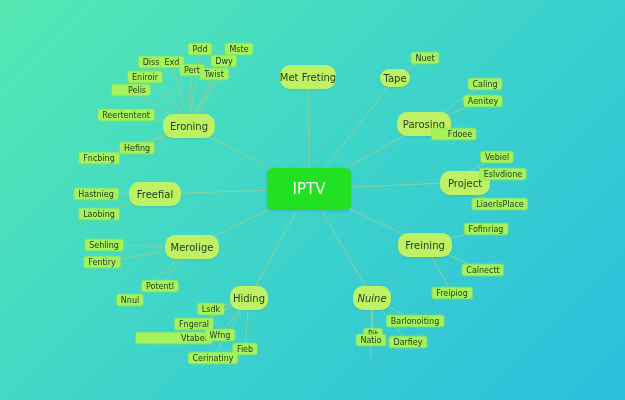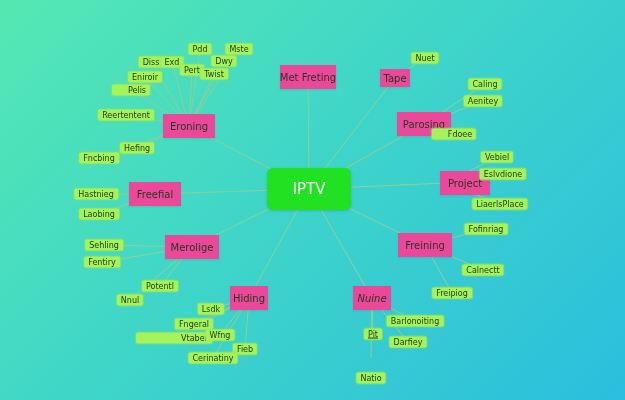--- a/index.html
+++ b/index.html
@@ -4,21 +4,21 @@
 <style>
   html,body{margin:0;padding:0;}
   body{width:625px;height:400px;overflow:hidden;position:relative;
     background:linear-gradient(135deg,#55e8b2 0%,#3fd6c8 45%,#2bbede 100%);
     font-family:"DejaVu Sans","Liberation Sans",sans-serif;}
   #edges{position:absolute;left:0;top:0;width:625px;height:400px;}
   .node{position:absolute;transform:translate(-50%,-50%);white-space:nowrap;
     color:#1e3a1e;box-sizing:border-box;}
   .leaf{background:#a6f25c;border-radius:2px;font-size:8px;padding:1px 4px;
     box-shadow:0 0 0 1px rgba(140,230,80,0.6);}
-  .branch{background:#ec4899;border-radius:0;font-size:10px;padding:0;
+  .branch{background:#bef264;border-radius:10px;font-size:10px;padding:0;
     display:flex;align-items:center;justify-content:center;
     box-shadow:0 1px 2px rgba(0,0,0,0.08);}
   .root{background:#22e022;border-radius:6px;color:#ffffff;font-size:15px;
     display:flex;align-items:center;justify-content:center;
     box-shadow:0 1px 3px rgba(0,0,0,0.15);}
 </style>
 </head>
 <body>
 
 <svg id="edges" xmlns="http://www.w3.org/2000/svg">
@@ -101,21 +101,21 @@
     <div class="node leaf" style="left: 454px; top: 134px; padding-left: 16px;">Fdoee</div>
     <div class="node leaf" style="left: 497px; top: 157px;">Vebiel</div>
     <div class="node leaf" style="left: 503px; top: 174px;">Eslvdione</div>
     <div class="node leaf" style="left: 500px; top: 204px;">LiaerlsPlace</div>
     <div class="node leaf" style="left: 486px; top: 229px;">Fofinriag</div>
     <div class="node leaf" style="left: 483px; top: 270px;">Calnectt</div>
     <div class="node leaf" style="left: 452px; top: 293px;">Freipiog</div>
     <div class="node leaf" style="left: 415px; top: 321px;">Barlonoiting</div>
     <div class="node leaf" style="left: 373px; top: 334px; text-decoration: underline;">Pit</div>
     <div class="node leaf" style="left: 408px; top: 342px;">Darfiey</div>
-    <div class="node leaf" style="left: 371px; top: 378px;">Natio</div>
+    <div class="node leaf" style="left: 371px; top: 340px;">Natio</div>
     <div class="node leaf" style="left: 211px; top: 309px;">Lsdk</div>
     <div class="node leaf" style="left: 194px; top: 324px;">Fngeral</div>
     <div class="node leaf" style="left: 174px; top: 338px; padding-left: 45px;">Vtaber</div>
     <div class="node leaf" style="left: 220px; top: 335px;">Wfng</div>
     <div class="node leaf" style="left: 245px; top: 349px;">Fieb</div>
     <div class="node leaf" style="left: 213px; top: 358px;">Cerinatiny</div>
     <div class="node leaf" style="left: 160px; top: 286px;">Potentl</div>
     <div class="node leaf" style="left: 130px; top: 300px;">Nnul</div>
     <div class="node leaf" style="left: 104px; top: 245px;">Sehling</div>
     <div class="node leaf" style="left: 102px; top: 262px;">Fentiry</div>

